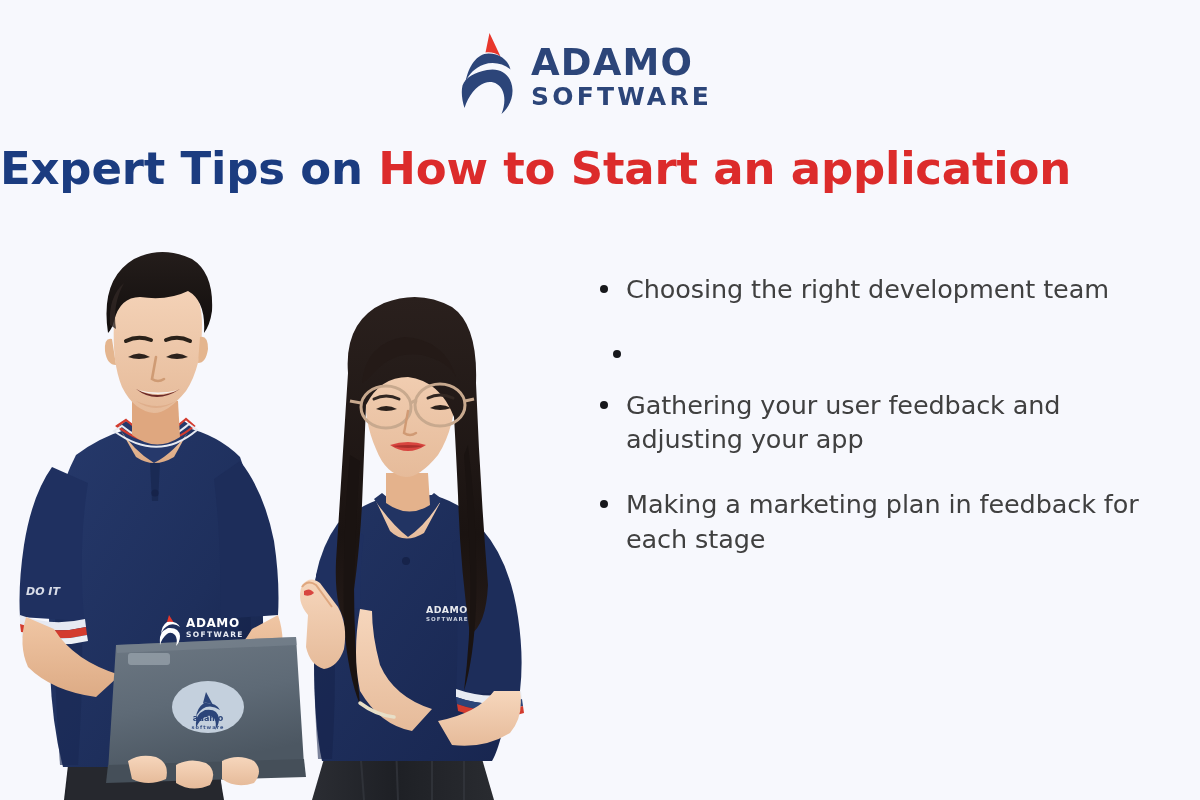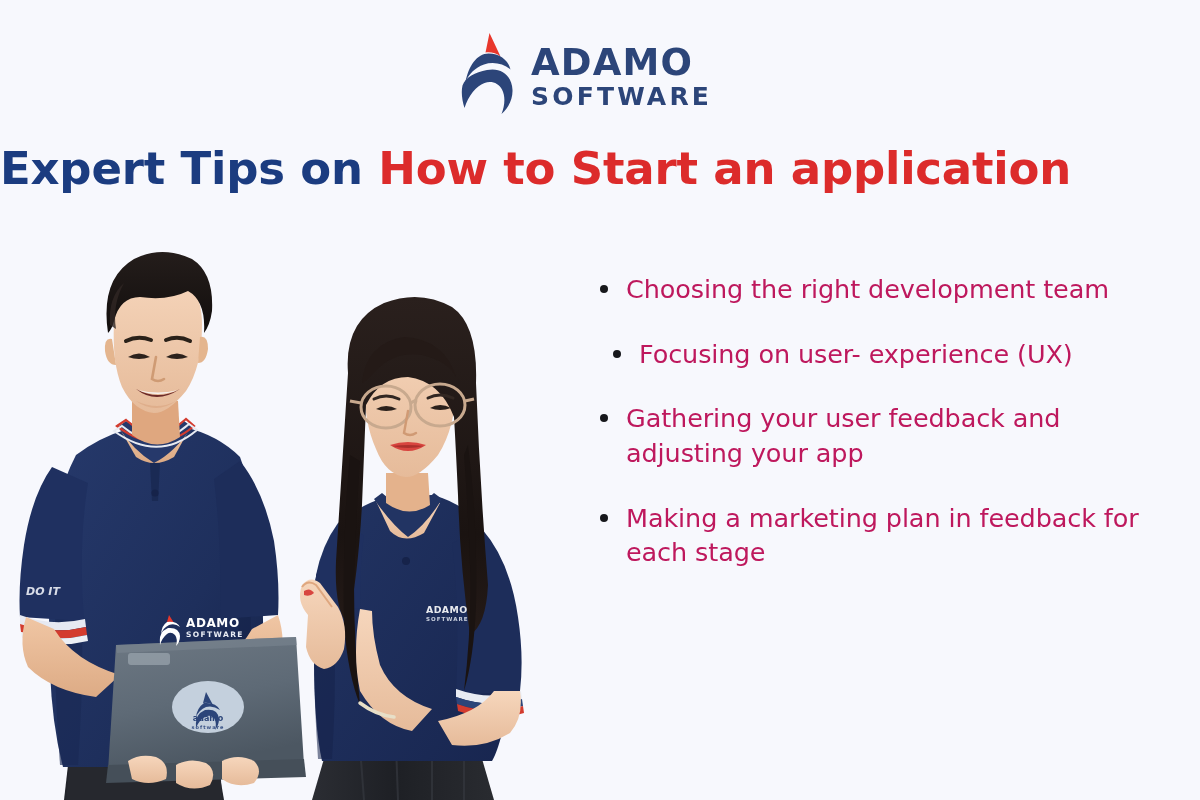--- a/index.html
+++ b/index.html
@@ -103,21 +103,21 @@
     width: 8px;
     height: 8px;
     border-radius: 50%;
     background: #17181c;
     margin-top: 13px;
     margin-right: 18px;
   }
   .bullet-text {
     font-size: 25.5px;
     line-height: 1.36;
-    color: #be185d;
+    color: #404040;
     font-family: "DejaVu Sans", sans-serif;
     font-weight: 400;
     letter-spacing: -0.1px;
   }
 </style>
 </head>
 <body>
 
 <div id="slide">
 
@@ -350,21 +350,20 @@
     </svg>
   </div>
 
   <div id="bullet-list">
     <div class="bullet-row">
       <span class="bullet-dot"></span>
       <span class="bullet-text">Choosing the right development team</span>
     </div>
     <div class="bullet-row indented">
       <span class="bullet-dot"></span>
-      <span class="bullet-text">Focusing on user- experience (UX)</span>
     </div>
     <div class="bullet-row">
       <span class="bullet-dot"></span>
       <span class="bullet-text">Gathering your user feedback and adjusting your app</span>
     </div>
     <div class="bullet-row">
       <span class="bullet-dot"></span>
       <span class="bullet-text">Making a marketing plan in feedback for each stage</span>
     </div>
   </div>

